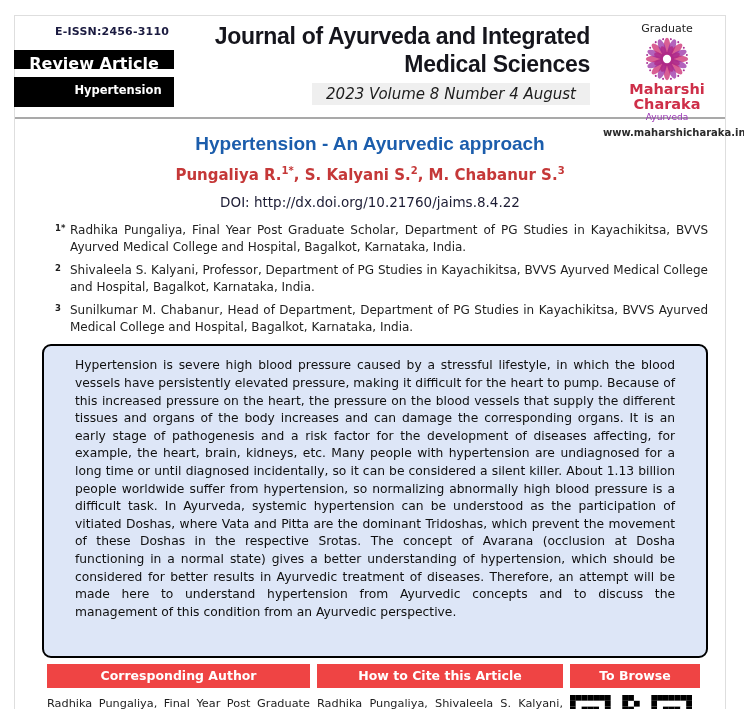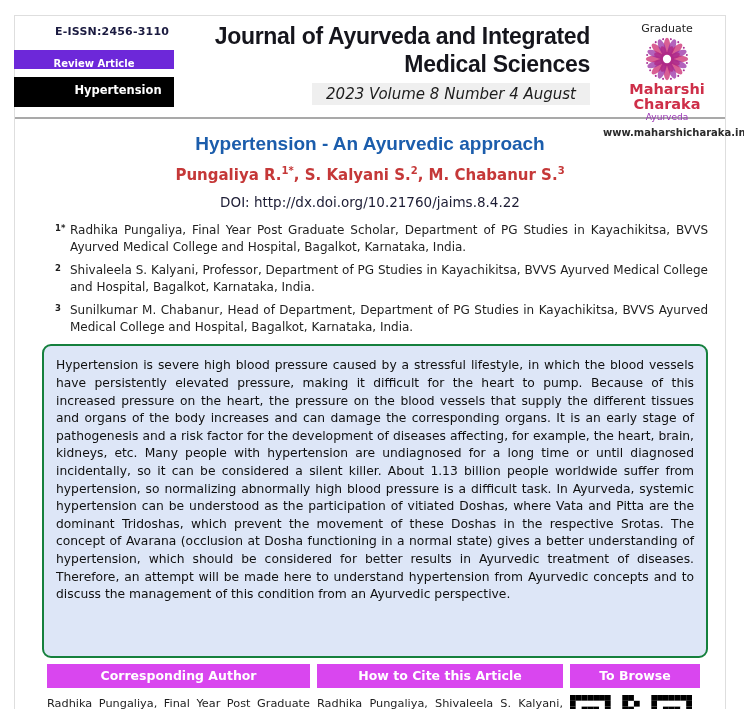--- a/index.html
+++ b/index.html
@@ -7,21 +7,21 @@
               font-family:"DejaVu Sans", sans-serif; }
   .page { position:absolute; left:14px; top:15px; width:712px; height:800px;
           background:#fff; border:1px solid #dedede; }
 
   
   .header { position:relative; height:103px; border-bottom:2px solid #a9a9a9; }
   .eissn { position:absolute; left:40px; top:9px; font-size:11px; font-weight:bold;
            color:#1b1b40; letter-spacing:.2px; }
   .band { position:absolute; left:-1px; width:160px; color:#fff; font-weight:bold;
           text-align:center; }
-  .band-gold  { top:34px; height:19px; background:#6d28d9; font-size:10px; line-height:27px; }
+  .band-gold  { top:34px; height:19px; background:#000000; font-size:16px; line-height:27px; }
   .band-black { top:61px; height:30px; background:#000;    font-size:11.5px; line-height:26px;padding-left:48px; }
   .jtitle-wrap { position:absolute; left:163px; top:6px; width:412px; text-align:right; }
   .jtitle { font-family:"Liberation Sans", sans-serif; font-size:23px; font-weight:bold;
             color:#15151c; line-height:1.22; letter-spacing:-.3px; }
   .issue { display:inline-block; margin-top:5px; background:#efefef; color:#1d1d1d;
            font-style:italic; font-size:15px; padding:2px 14px; }
   .pub-wrap { position:absolute; left:588px; top:6px; width:128px; text-align:center; }
   .pub-label { font-size:11px; color:#222; }
   .pub-logo { width:46px; height:46px; margin:1px auto 0; display:block; }
   .pub-name { font-size:14.5px; font-weight:bold; color:#ce2f49; line-height:1.05; }
@@ -36,31 +36,31 @@
   .doi { text-align:center; margin-top:10px; font-size:13.5px; color:#1c1c34; }
 
   
   .affils { margin:12px 17px 0 40px; color:#1e1e1e; }
   .affil { display:flex; margin-bottom:5px; }
   .affil-marker { width:15px; font-size:8.5px; font-weight:bold; padding-top:1px; flex:none; }
   .affil-text { flex:1; font-size:12px; line-height:17.4px; text-align:justify; }
 
   
   .abstract-box { margin:8px 17px 0 27px; height:314px; overflow:hidden;
-                  background:#dde6f7; border:2px solid #15803d; border-radius:9px;
-                  padding:11px 12px; color:#101010; }
+                  background:#dde6f7; border:2px solid #000000; border-radius:9px;
+                  padding:11px 31px; color:#101010; }
   .abstract-text { font-size:12.3px; line-height:17.6px; text-align:justify; }
   .keywords { margin-top:9px; font-size:12.6px; }
   .kw-label { font-weight:bold; }
   .kw-list { margin-left:4px; }
 
   
   .footer-grid { margin:6px 27px 0 32px; display:grid;
                  grid-template-columns:263px 246px 130px; column-gap:7px; row-gap:0; }
-  .fhead { background:#d946ef; color:#fff; font-weight:bold; font-size:12.5px;
+  .fhead { background:#ef4444; color:#fff; font-weight:bold; font-size:12.5px;
            text-align:center; padding:4px 13px 5px; }
   .fbody { font-size:11.3px; line-height:16.5px; text-align:justify; padding-top:8px; color:#1e1e1e; }
   .qr-cell { padding-top:7px; }
   .qr-cell svg { display:block; width:122px; height:122px; }
 </style>
 </head>
 <body>
 
 <div class="page">
 

